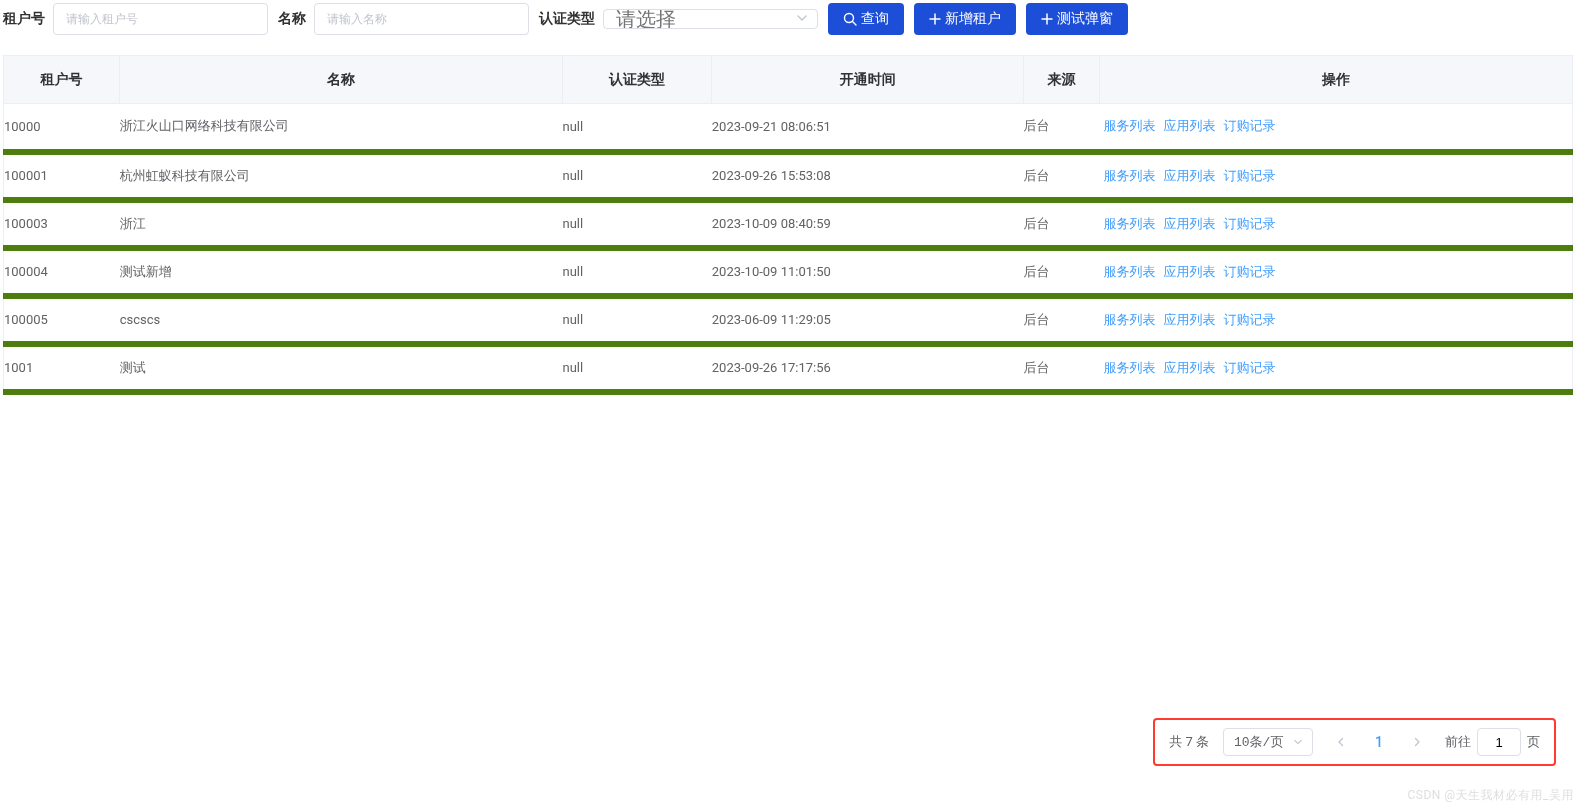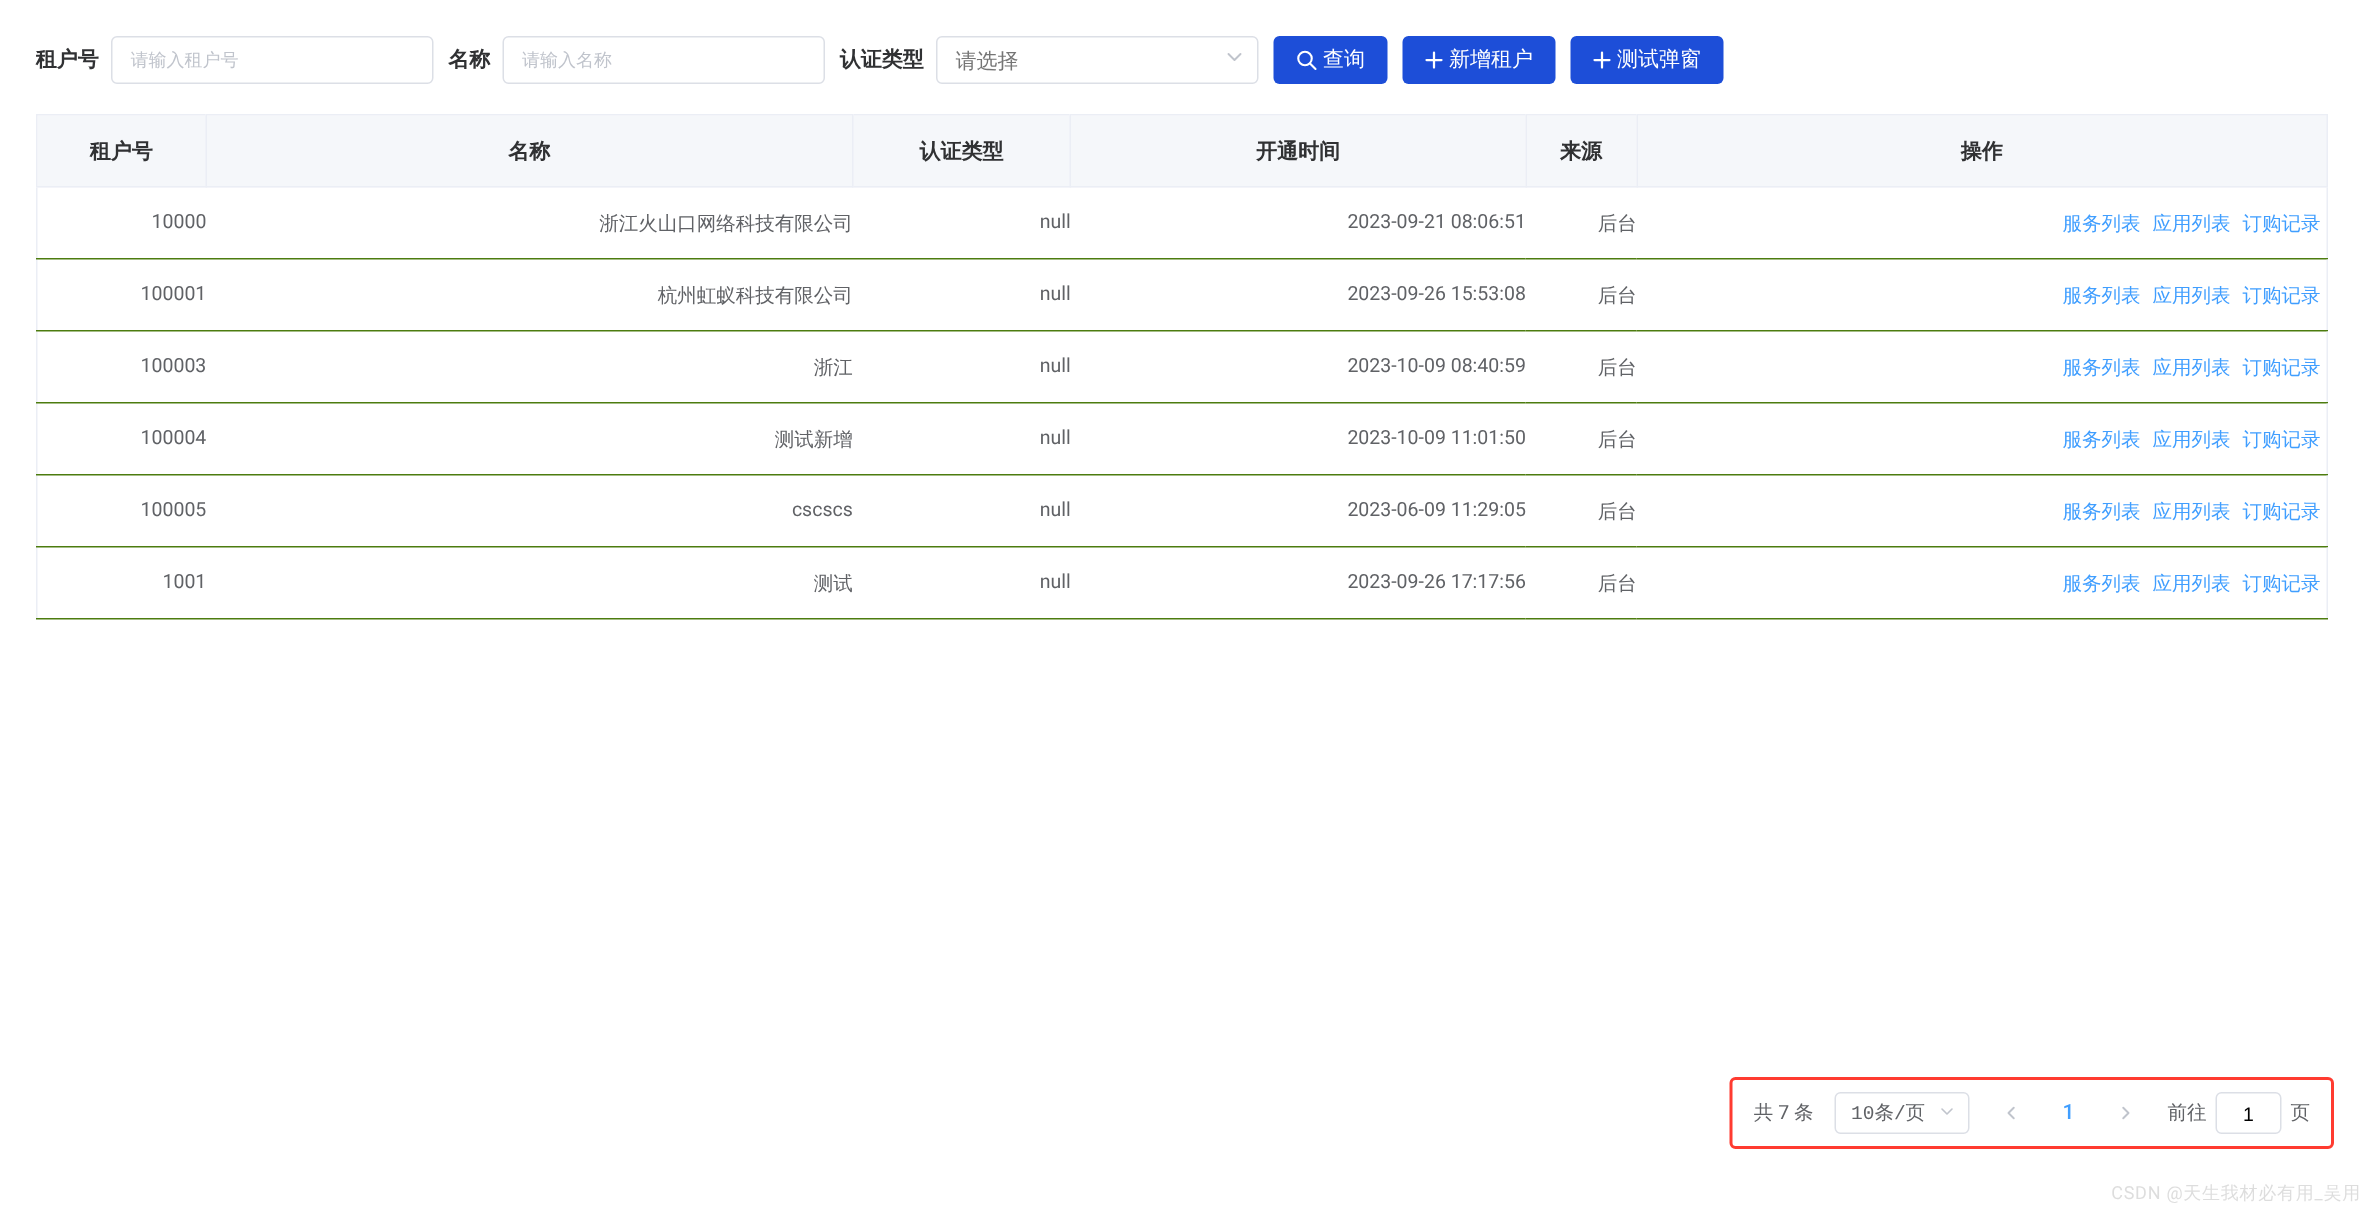--- a/index.html
+++ b/index.html
@@ -1,35 +1,35 @@
 <!DOCTYPE html>
 <html><head>
   <meta charset="utf-8">
   <style>
     * { box-sizing: border-box; margin: 0; padding: 0; }
     body { font-family: -apple-system, BlinkMacSystemFont, "Segoe UI", Roboto, "Helvetica Neue", Arial, "PingFang SC", "Microsoft YaHei", sans-serif; font-size: 14px; color: #606266; background: #fff; }
-    .container { padding: 24px; position: relative; min-height: 806px; }
+    .container { padding: 3px; position: relative; min-height: 806px; }
 
     .filter-bar { display: flex; align-items: center; gap: 10px; margin-bottom: 20px; flex-wrap: wrap; }
     .filter-item { display: flex; align-items: center; gap: 8px; }
     .filter-label { font-weight: 600; color: #303133; white-space: nowrap; }
     .input { height: 32px; border: 1px solid #dcdfe6; border-radius: 4px; padding: 0 12px; font-size: 12px; color: #606266; outline: none; background: #fff; }
     .input::placeholder { color: #c0c4cc; }
     .input-tenant { width: 215px; }
     .input-name { width: 215px; }
     .select-wrap { position: relative; display: inline-block; width: 215px; }
-    .select { width: 100%; height: 32px; border: 1px solid #dcdfe6; border-radius: 4px; padding: 0 30px 0 12px; font-size: 14px; color: #0369a1; background: #fff; appearance: none; outline: none; cursor: pointer; }
+    .select { width: 100%; height: 20px; border: 1px solid #dcdfe6; border-radius: 4px; padding: 0 30px 0 12px; font-size: 20px; color: #0369a1; background: #fff; appearance: none; outline: none; cursor: pointer; }
     .select-arrow { position: absolute; right: 10px; top: 50%; transform: translateY(-50%); pointer-events: none; color: #c0c4cc; }
     .btn { height: 32px; border: none; border-radius: 4px; padding: 0 15px; font-size: 14px; cursor: pointer; display: inline-flex; align-items: center; gap: 4px; color: #fff; background: #1d4ed8; }
     .btn-icon { display: inline-flex; align-items: center; }
 
     .table { width: 100%; border-collapse: collapse; border: 1px solid #ebeef5; }
     .table thead th { background: #f5f7fa; height: 48px; text-align: center; font-weight: 600; color: #303133; border-bottom: 1px solid #ebeef5; border-right: 1px solid #ebeef5; font-size: 14px; }
     .table thead th:last-child { border-right: none; margin-top: 44px; }
-    .table tbody td { height: 48px; text-align: right; border-bottom: 1px solid #4d7c0f; color: #606266; font-size: 13px; }
+    .table tbody td { height: 48px; text-align: left; border-bottom: 6px solid #4d7c0f; color: #606266; font-size: 13px; }
     .link { color: #409eff; cursor: pointer; margin: 0 4px; }
 
     .pagination-wrap { position: absolute; right: 20px; bottom: 40px; border: 2px solid #ff3b30; border-radius: 4px; padding: 8px 14px; display: flex; align-items: center; gap: 14px; background: #fff; }
     .page-total { color: #606266; font-size: 13px; }
     .page-size-sel { position: relative; display: inline-block; }
     .page-size-sel .select { width: 90px; height: 28px; color: #606266; padding: 0 26px 0 10px; font-size: 13px; font-family: Liberation Mono, monospace; }
     .page-nav { display: flex; align-items: center; gap: 10px; }
     .page-btn { width: 28px; height: 28px; display: inline-flex; align-items: center; justify-content: center; cursor: pointer; color: #c0c4cc; }
     .page-num { color: #409eff; font-weight: 500; min-width: 28px; text-align: center; cursor: pointer; }
     .page-goto { display: flex; align-items: center; gap: 6px; font-size: 13px; }

